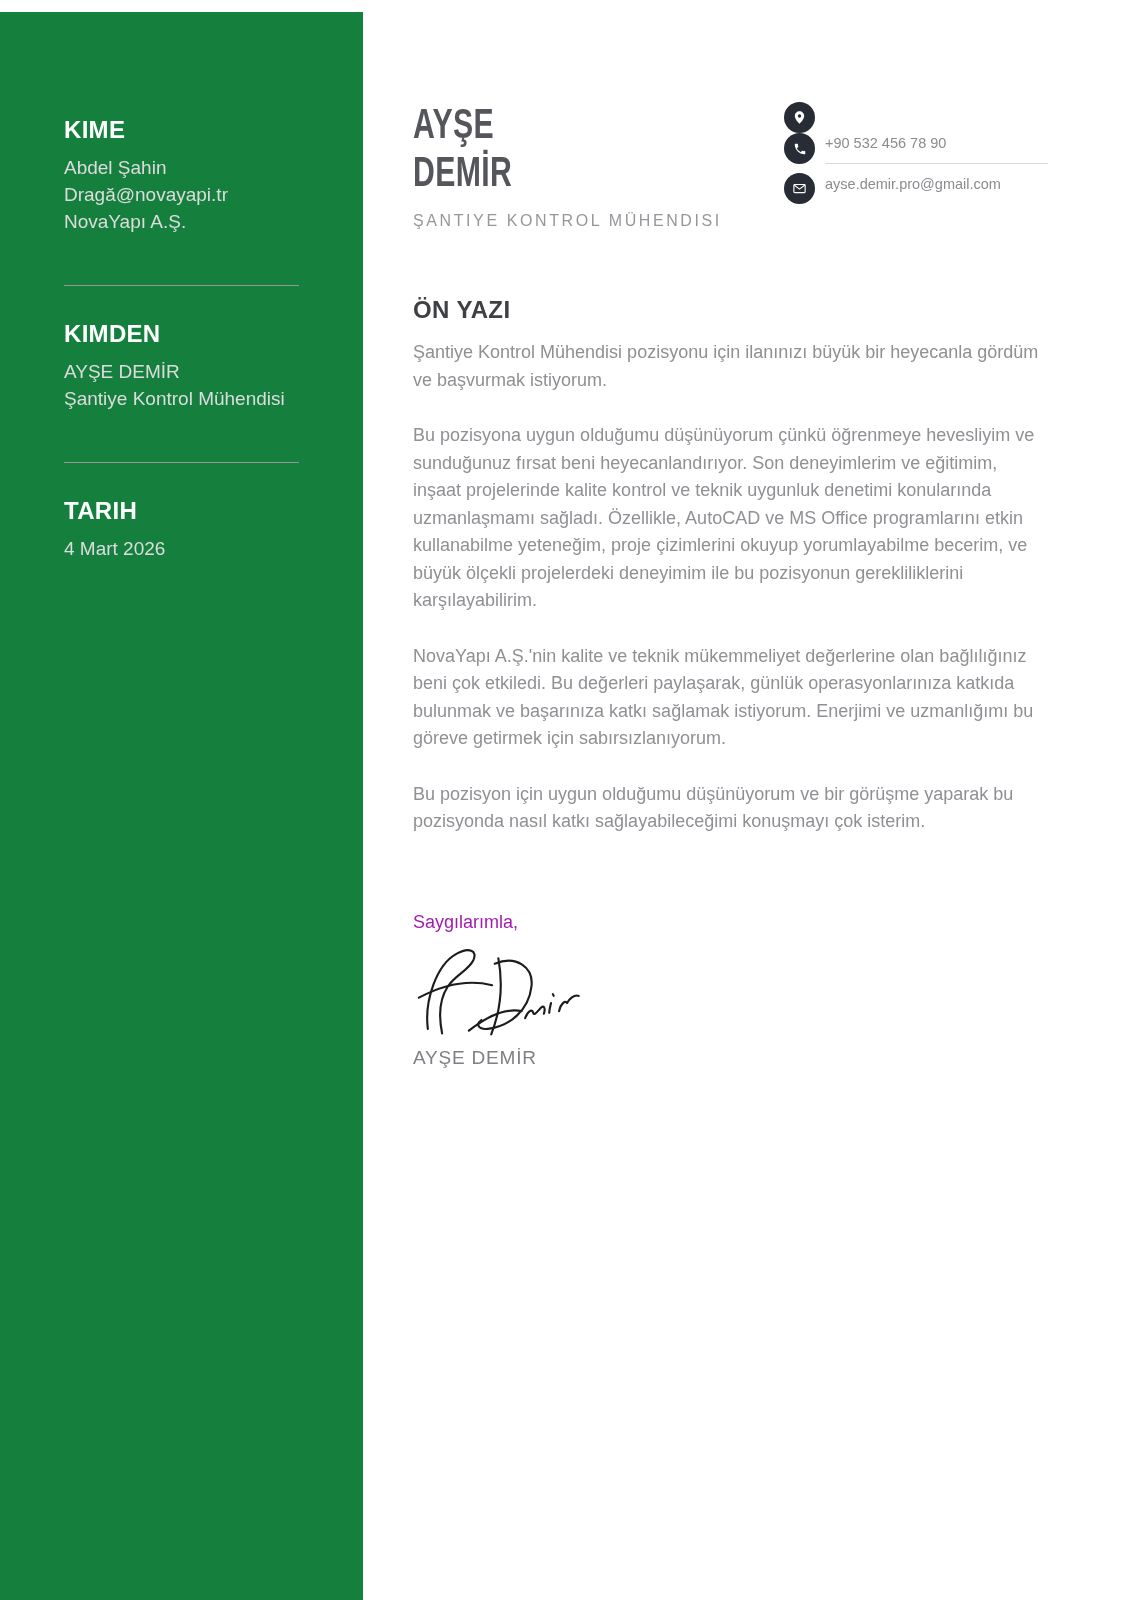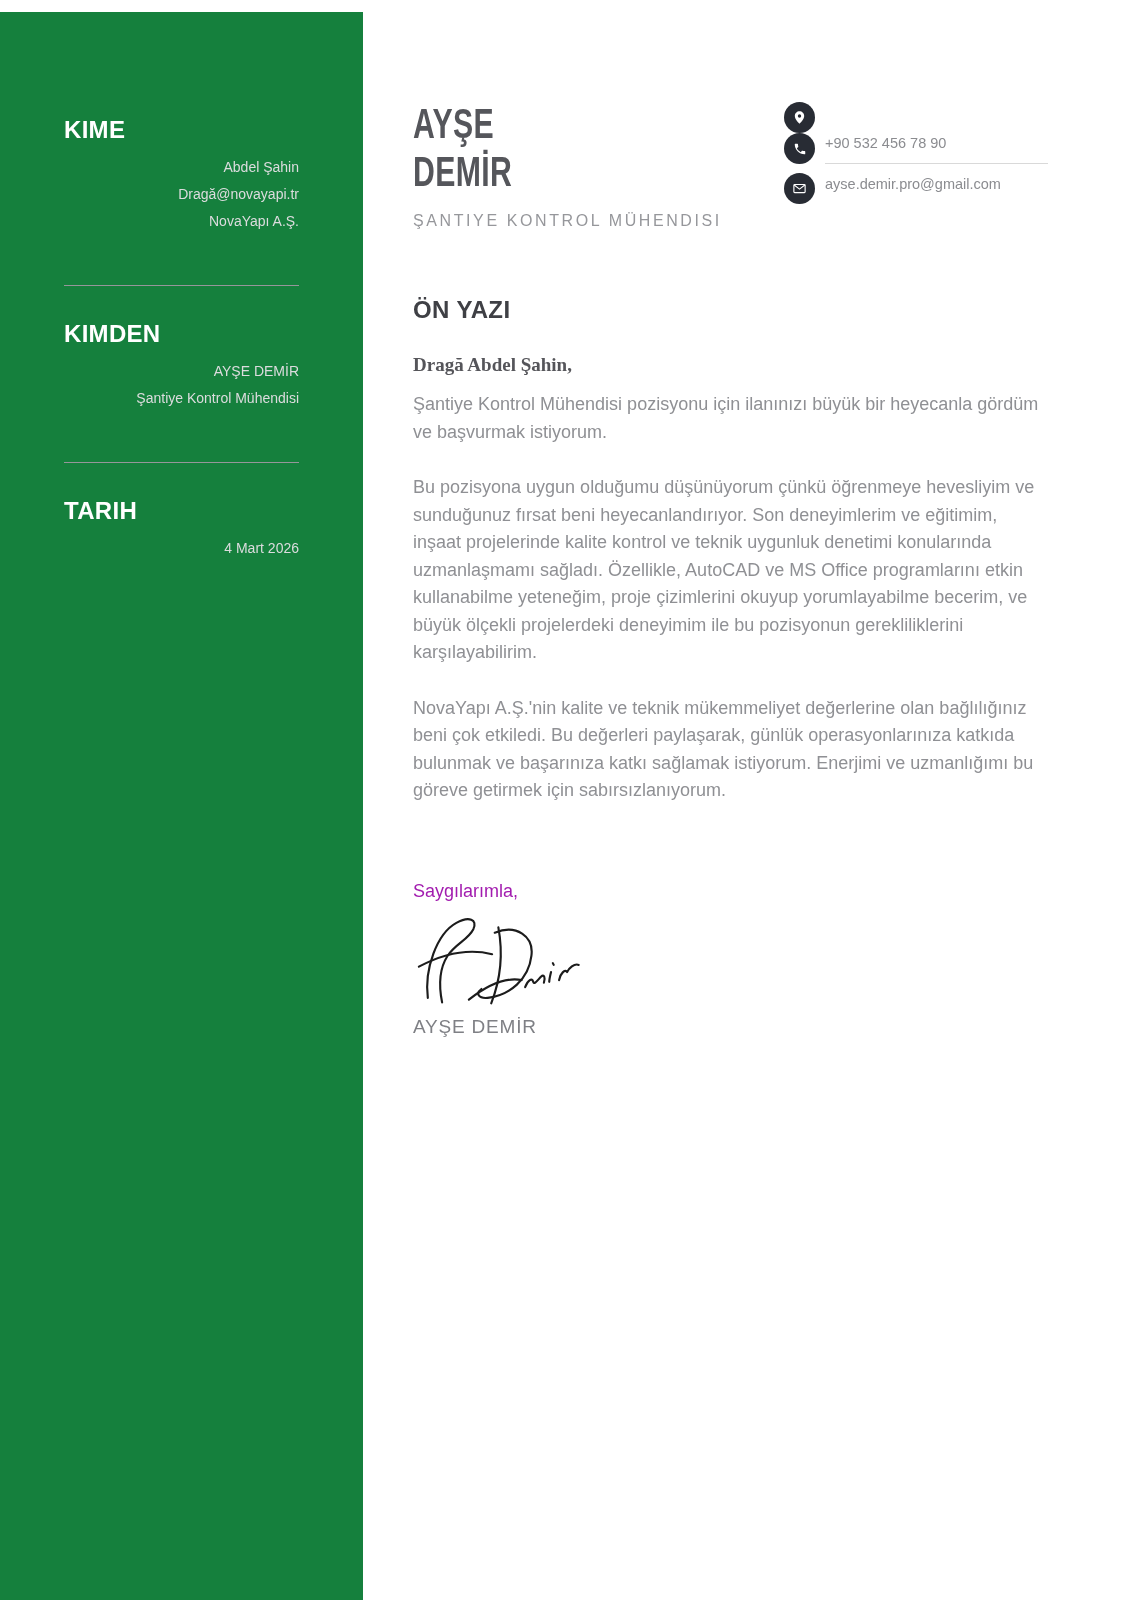--- a/index.html
+++ b/index.html
@@ -25,25 +25,24 @@
   }
   .sb-heading {
     font-size: 24px;
     font-weight: 700;
     color: #ffffff;
     letter-spacing: 0.3px;
     margin-bottom: 10px;
     line-height: 28px;
   }
   .sb-line {
-    font-size: 14px;
+    font-size: 19px;
     line-height: 27px;
     color: #dcdcde;
     font-weight: 400;
-    text-align: right;
   }
   .sb-divider {
     border: none;
     border-top: 1px solid #96969a;
     margin: 50px 0 34px 0;
     width: 235px;
   }
 
   
   .main {
@@ -213,25 +212,25 @@
           <div class="contact-text">
             <span>ayse.demir.pro@gmail.com</span>
           </div>
         </div>
       </div>
     </div>
 
     <section class="letter">
       <h1 class="letter-heading">ÖN YAZI</h1>
 
-      <p class="greeting">Dragă Abdel Şahin,</p>
 
       <p class="para">Şantiye Kontrol Mühendisi pozisyonu için ilanınızı büyük bir heyecanla gördüm ve başvurmak istiyorum.</p>
       <p class="para">Bu pozisyona uygun olduğumu düşünüyorum çünkü öğrenmeye hevesliyim ve sunduğunuz fırsat beni heyecanlandırıyor. Son deneyimlerim ve eğitimim, inşaat projelerinde kalite kontrol ve teknik uygunluk denetimi konularında uzmanlaşmamı sağladı. Özellikle, AutoCAD ve MS Office programlarını etkin kullanabilme yeteneğim, proje çizimlerini okuyup yorumlayabilme becerim, ve büyük ölçekli projelerdeki deneyimim ile bu pozisyonun gerekliliklerini karşılayabilirim.</p>
       <p class="para">NovaYapı A.Ş.'nin kalite ve teknik mükemmeliyet değerlerine olan bağlılığınız beni çok etkiledi. Bu değerleri paylaşarak, günlük operasyonlarınıza katkıda bulunmak ve başarınıza katkı sağlamak istiyorum. Enerjimi ve uzmanlığımı bu göreve getirmek için sabırsızlanıyorum.</p>
+      <p class="para">Bu pozisyon için uygun olduğumu düşünüyorum ve bir görüşme yaparak bu pozisyonda nasıl katkı sağlayabileceğimi konuşmayı çok isterim.</p>
 
       <p class="closing">Saygılarımla,</p>
 
       <div class="signature-wrap">
         <svg width="210" height="100" viewBox="0 0 230 112" fill="none" stroke="#1c1c1c" stroke-width="2.4" stroke-linecap="round" stroke-linejoin="round">
           <path d="M14 94 C 10 62, 24 22, 46 10 C 60 2, 70 6, 65 17 C 59 29, 45 33, 36 47 C 27 61, 26 79, 30 99"></path>
           <path d="M4 59 C 34 43, 62 39, 86 45"></path>
           <path d="M93 15 C 98 42, 96 72, 85 100"></path>
           <path d="M89 21 C 113 11, 133 25, 130 47 C 127 73, 106 91, 81 94 C 71 95, 67 89, 74 84"></path>
           <path d="M60 96 C 84 77, 103 71, 119 74"></path>

